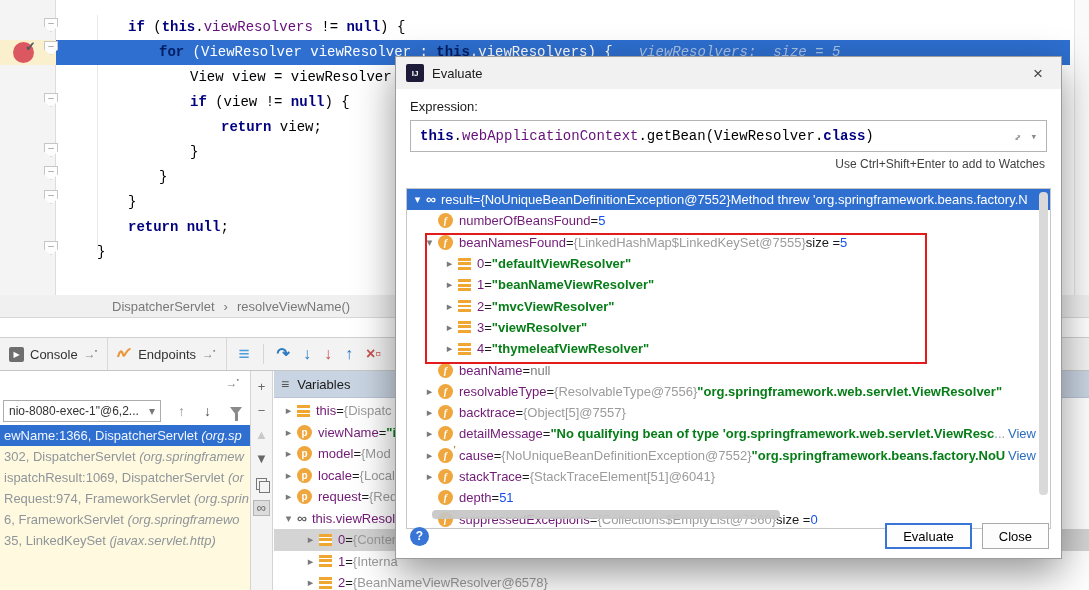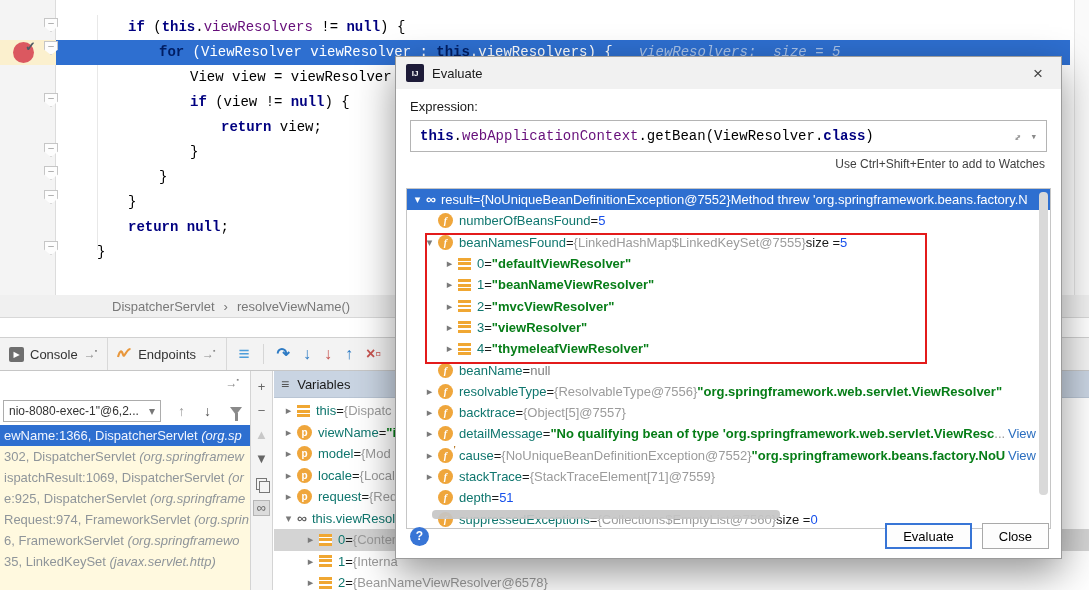--- a/index.html
+++ b/index.html
@@ -85,21 +85,21 @@
   .trow.sel2{background:#D4D4D4;}
   .exp{width:17px;text-align:center;color:#7A7A7A;font-size:11px;flex:none;}
   .ic-f,.ic-p{width:15px;height:15px;border-radius:50%;background:#EFA63C;color:#fff;font-size:10px;
         font-family:"Liberation Serif",serif;font-style:italic;font-weight:bold;
         display:flex;align-items:center;justify-content:center;flex:none;margin-right:6px;position:relative;}
   .ic-p{font-style:normal;font-family:"Liberation Sans",sans-serif;}
   .ic-f .q{position:absolute;right:-3px;top:-4px;color:#B26B0F;font-size:10px;font-style:normal;}
   .ic-item{width:13px;height:12px;flex:none;margin-right:6px;
            background:linear-gradient(#F0A732 0 3px,#fff 3px 4.5px,#F0A732 4.5px 7.5px,#fff 7.5px 9px,#F0A732 9px 12px);}
   .ic-watch{color:#5F5F5F;font-weight:bold;margin-right:5px;font-size:14px;flex:none;line-height:13px;}
-  .s-name{color:#0f766e;}
+  .s-name{color:#701a75;}
   .s-eq{color:#1a1a1a;}
   .s-ref{color:#9B9B9B;}
   .s-str{color:#067D17;font-weight:bold;}
   .s-num{color:#1750EB;}
   .s-null{color:#808080;}
   .s-link{color:#2B6EBF;position:absolute;right:14px;background:#fff;padding-left:3px;}
 
   
   #dialog{position:absolute;left:395px;top:56px;width:667px;height:503px;background:#fff;
           border:1px solid #9B9B9B;box-shadow:0 14px 38px rgba(0,0,0,.42);box-sizing:border-box;z-index:40;}
@@ -214,21 +214,20 @@
       <span id="thread-icons" style="display:flex;gap:19px;align-items:center;">
           <span class="thr-ic" style="color: rgb(154, 154, 154);">↑</span>
           <span class="thr-ic" style="color: rgb(85, 85, 85);">↓</span>
           <div class="glyph-funnel"></div>
         </span>
     </div>
     <div id="frames-list">
         <div class="frame sel"><span class="fm">ewName:1366, DispatcherServlet </span><span class="fp">(org.sp</span></div>
         <div class="frame"><span class="fm">302, DispatcherServlet </span><span class="fp">(org.springframew</span></div>
         <div class="frame"><span class="fm">ispatchResult:1069, DispatcherServlet </span><span class="fp">(or</span></div>
-        <div class="frame"><span class="fm">e:925, DispatcherServlet </span><span class="fp">(org.springframe</span></div>
         <div class="frame"><span class="fm">Request:974, FrameworkServlet </span><span class="fp">(org.sprin</span></div>
         <div class="frame"><span class="fm">6, FrameworkServlet </span><span class="fp">(org.springframewo</span></div>
         <div class="frame"><span class="fm">35, LinkedKeySet </span><span class="fp">(javax.servlet.http)</span></div>
       </div>
   </div>
 
   <div id="watch-toolbar">
       <span class="wt-ic">+</span>
       <span class="wt-ic">−</span>
       <span class="wt-ic disabled">▲</span>
@@ -422,21 +421,21 @@
           <span class="s-ref">{NoUniqueBeanDefinitionException@7552}</span>
           <span class="s-str"> "org.springframework.beans.factory.NoUi</span>
           <span class="s-ref">...</span>
           <span class="s-link"> View</span>
         </div>
         <div class="trow rrow" style="padding-left: 14px;">
           <span class="exp">▸</span>
           <span class="ic-f">f</span>
           <span class="s-name">stackTrace</span>
           <span class="s-eq"> = </span>
-          <span class="s-ref">{StackTraceElement[71]@7559}</span>
+          <span class="s-ref">{StackTraceElement[51]@6041}</span>
         </div>
         <div class="trow rrow" style="padding-left: 14px;">
           <span class="exp"></span>
           <span class="ic-f">f</span>
           <span class="s-name">depth</span>
           <span class="s-eq"> = </span>
           <span class="s-num">51</span>
         </div>
         <div class="trow rrow" style="padding-left: 14px;">
           <span class="exp"></span>

